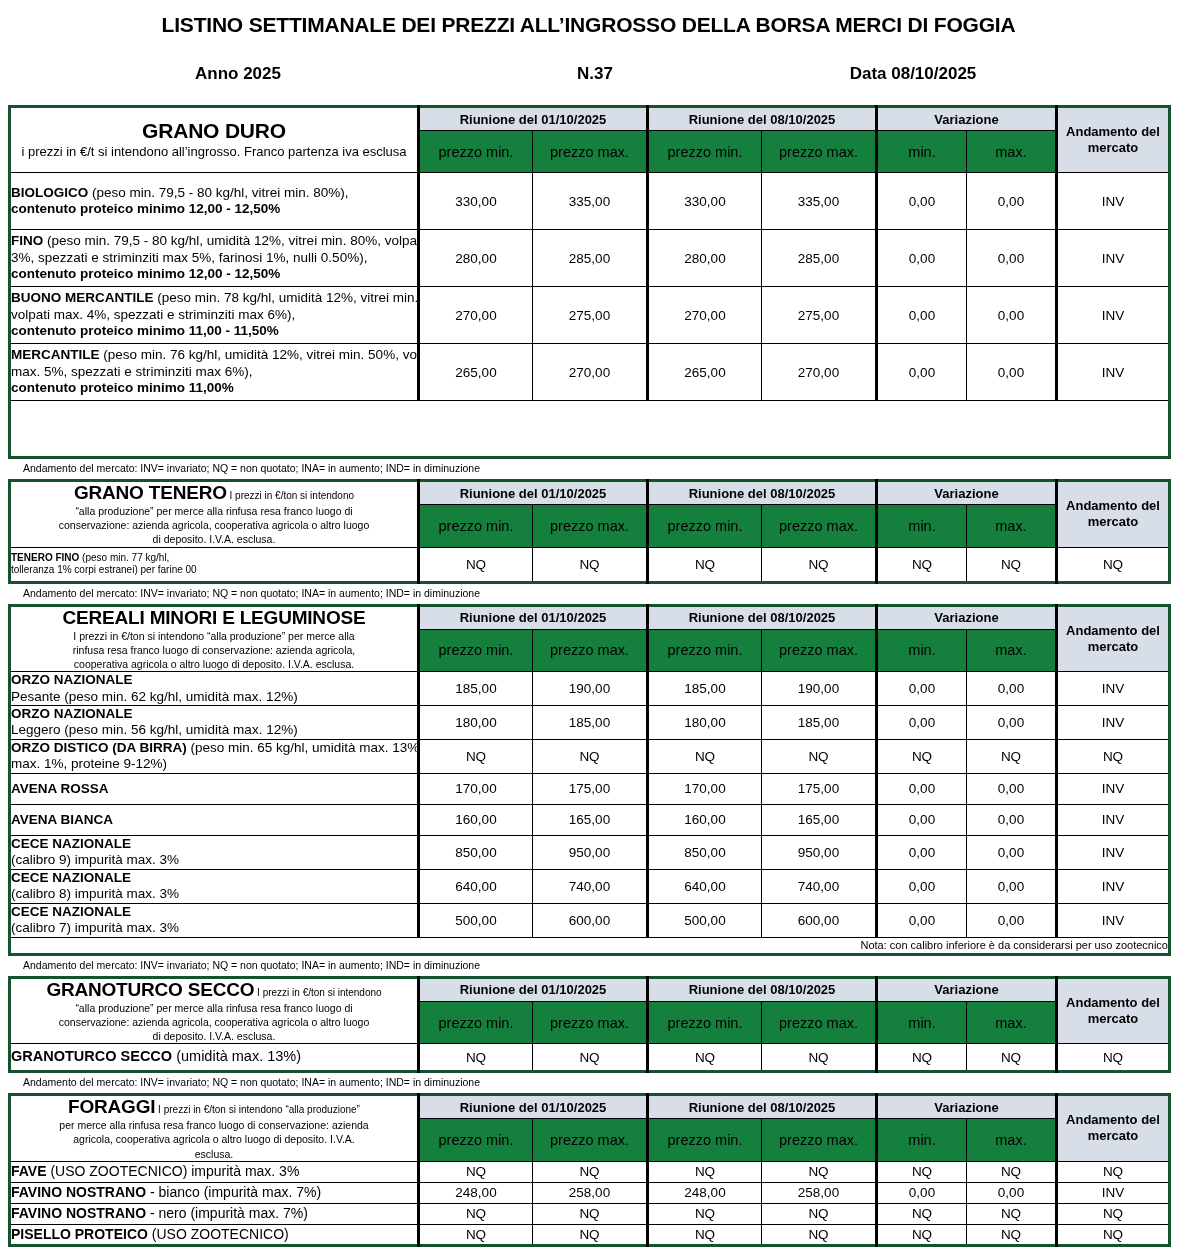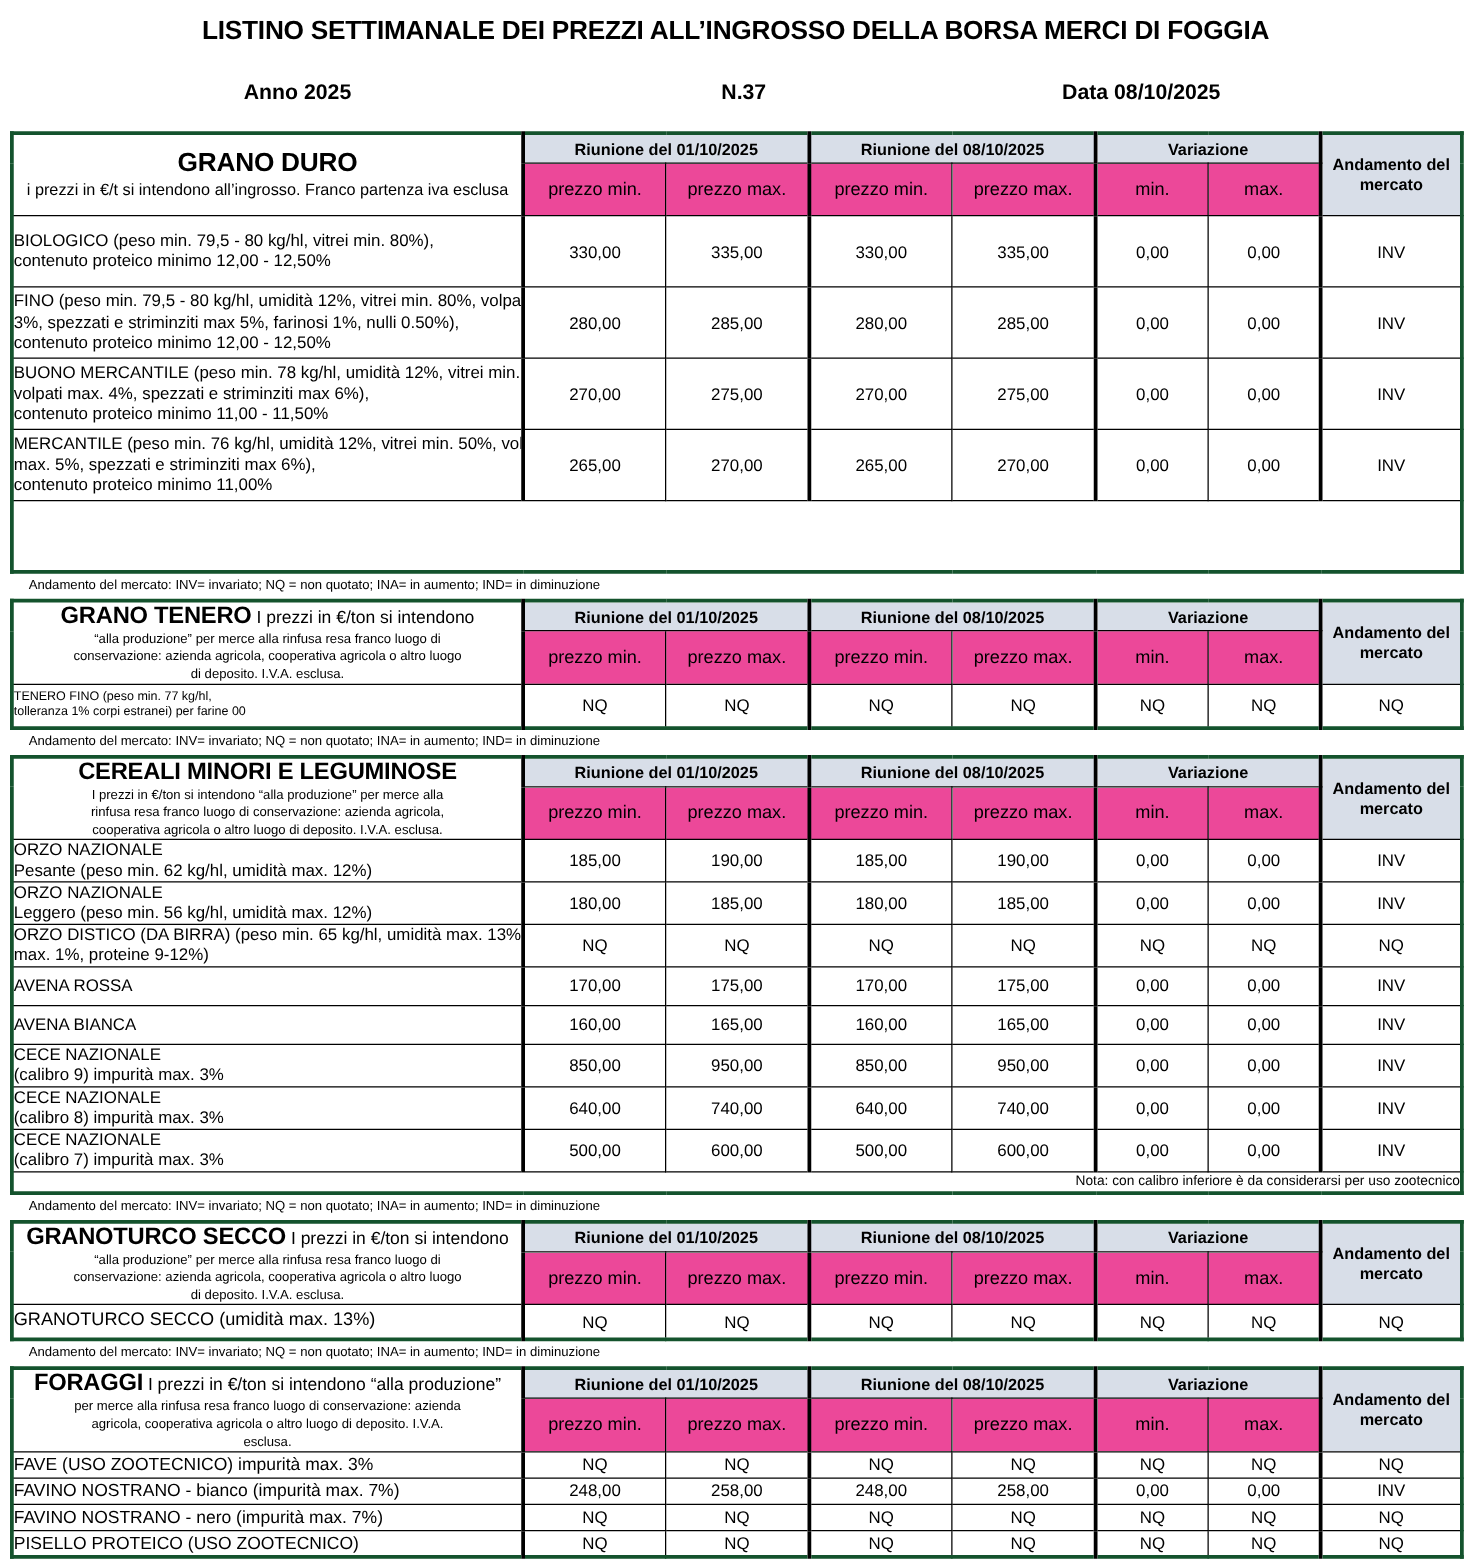--- a/index.html
+++ b/index.html
@@ -51,41 +51,41 @@
     height: 24px;
     vertical-align: middle;
   }
   .and-head { padding: 0 10px; line-height: 1.25; }
   .sub-head {
     font-size: 14.5px;
     text-align: center;
     height: 42px;
     vertical-align: middle;
     font-weight: normal;
-    background: #ec4899;
+    background: #15803d;
   }
   .desc-head {
     background: #fff;
     vertical-align: middle;
     text-align: center;
     padding: 2px 8px;
   }
   .sec-title { font-weight: bold; font-size: 19px; letter-spacing: -0.2px; }
-  .sec-note  { font-size: 14px; font-weight: normal; }
+  .sec-note  { font-size: 10px; font-weight: normal; }
   .sec-sub   { font-size: 10.5px; line-height: 1.35; }
 
   .desc-cell {
     padding: 2px 6px;
     vertical-align: middle;
     text-align: left;
     font-size: 13.5px;
     line-height: 1.22;
   }
   .dline { white-space: nowrap; }
-  .bseg { font-weight: normal; }
+  .bseg { font-weight: bold; }
   .val {
     text-align: center;
     vertical-align: middle;
     font-size: 13.5px;
     background: #fff;
   }
   .empty-row { height: 25px; background: #fff; }
   .nota-cell {
     font-size: 11px;
     text-align: right;

